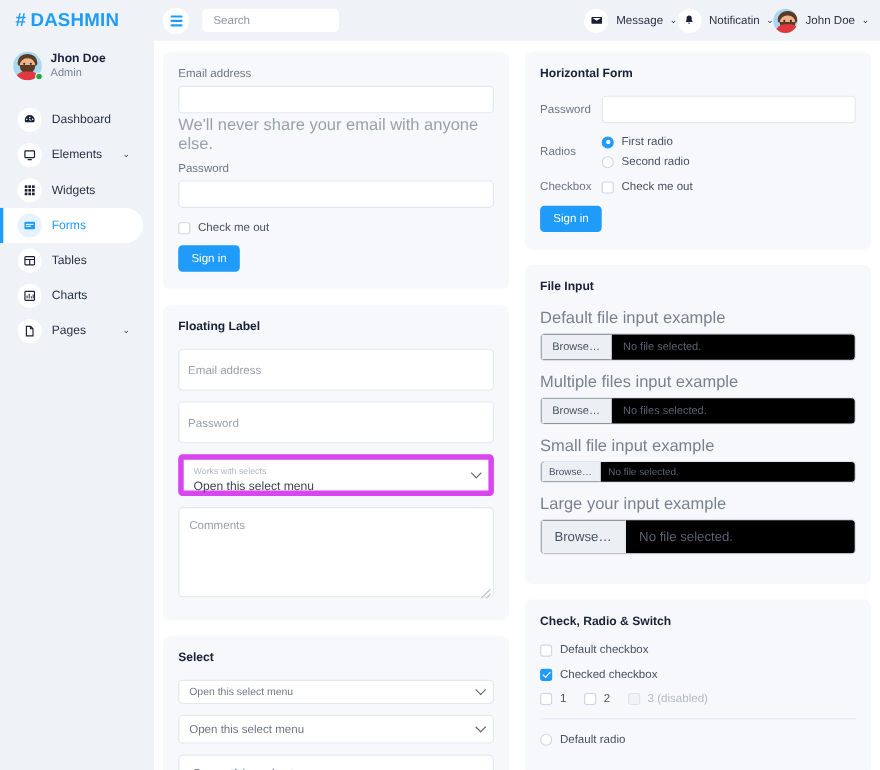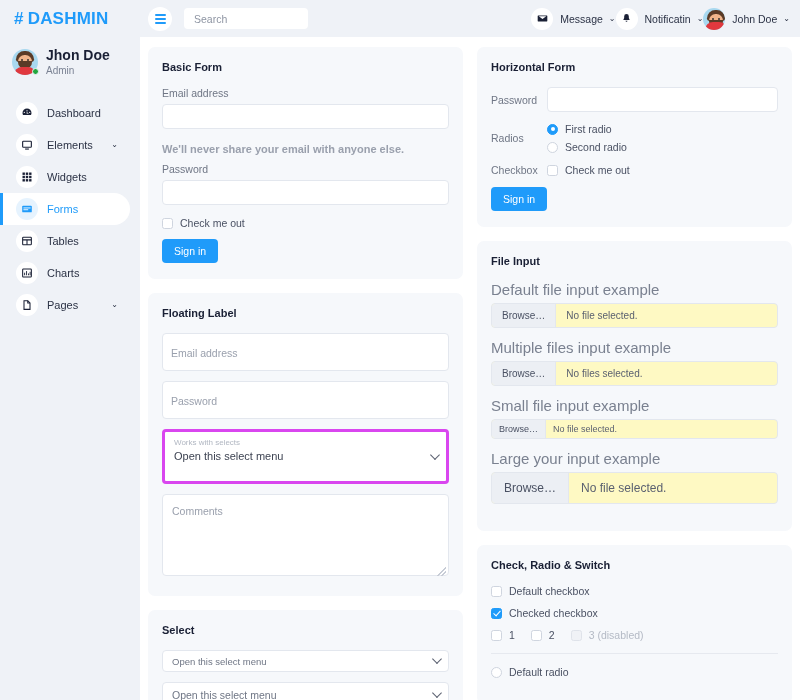--- a/index.html
+++ b/index.html
@@ -41,21 +41,21 @@
   .avatar .beard{ position:absolute; left:6px; top:12px; width:14px; height:8px; background:#5a3b27; border-radius:0 0 7px 7px;}
   .avatar .body { position:absolute; left:2px; bottom:0; width:22px; height:8px; background:#e0383e; border-radius:8px 8px 0 0;}
   .avatar .eye  { position:absolute; top:10px; width:2px; height:2px; background:#33302e; border-radius:50%;}
   .avatar .eye.l{ left:9px; } .avatar .eye.r{ left:15px; }
   .dot-online {
     position: absolute; right: -1px; bottom: 0px;
     width: 7px; height: 7px; border-radius: 50%;
     background: #22a73f; border: 1.5px solid #eff2f7;
   }
   .user-meta { margin-left: 8px; line-height: 1.25; }
-  .user-name { font-size: 14px; font-weight: bold; color: #1a2035; }
+  .user-name { font-size: 11px; font-weight: bold; color: #1a2035; }
   .user-role { font-size: 10px; color: #7a8293; }
 
   .nav { margin-top: 10px; }
   .nav-item {
     position: relative;
     display: flex; align-items: center;
     height: 32px; margin: 0 10px 0 0;
     padding-left: 16px;
     border-radius: 0 16px 16px 0;
     cursor: pointer;
@@ -119,21 +119,21 @@
   .col { width: calc(50% - 7px); }
 
   .card {
     background: #f6f8fb; border-radius: 7px;
     padding: 14px 14px 16px 14px;
     margin-bottom: 14px;
   }
   .card-title { font-size: 11px; font-weight: bold; color: #1a2035; margin-bottom: 14px; }
 
   .lbl { font-size: 10.5px; color: #6f7685; display: block; margin-bottom: 5px; }
-  .helper { font-size: 11px; color: #9aa0ad; margin-top: 14px; font-weight: bold; }
+  .helper { font-size: 15px; color: #9aa0ad; margin-top: 2px; }
   .inp {
     width: 100%; height: 25px; background: #fff;
     border: 1px solid #e3e7ee; border-radius: 4px;
     padding: 0 8px; font-size: 10.5px; color: #3d4352;
     font-family: "Liberation Sans", sans-serif; outline: none;
   }
   .inp::placeholder { color: #9aa0ad; }
   .field { margin-bottom: 12px; }
   .field.tight { margin-bottom: 8px; }
 
@@ -173,22 +173,22 @@
   .hrow { display: flex; align-items: center; margin-bottom: 11px; }
   .hlbl { width: 56px; flex: 0 0 56px; font-size: 10.5px; color: #6f7685; }
   .hrow .inp { flex: 1 1 auto; }
   .hradios { display: flex; flex-direction: column; gap: 6px; }
   .hradio { display: flex; align-items: center; }
 
   
   .fl { position: relative; margin-bottom: 10px; }
   .fl .inp { height: 38px; padding-top: 2px; }
   .fl-select {
-    position: relative; height: 55px; background: #fff;
-    border: 3px solid #d946ef; border-radius: 4px;
+    position: relative; height: 38px; background: #fff;
+    border: 5px solid #d946ef; border-radius: 4px;
     padding: 6px 24px 0 9px; cursor: pointer;
   }
   .fl-select .mini { font-size: 8px; color: #b1b7c2; line-height: 10px; }
   .fl-select .val { font-size: 11px; color: #3d4352; line-height: 16px; }
   .ta {
     width: 100%; height: 82px; background: #fff;
     border: 1px solid #e3e7ee; border-radius: 4px;
     padding: 10px 9px; font-size: 10.5px; color: #3d4352;
     font-family: "Liberation Sans", sans-serif; resize: none; outline: none;
   }
@@ -205,21 +205,21 @@
     position: absolute; right: 10px; top: 50%; transform: translateY(-50%);
     width: 7px; height: 7px; border-right: 1.4px solid #5b6170;
     border-bottom: 1.4px solid #5b6170; transform-origin: center;
     margin-top: -3px; rotate: 45deg;
   }
 
   
   .fi-lbl { font-size: 15px; color: #7a8190; margin-bottom: 5px; }
   .fi {
     display: flex; align-items: stretch;
-    border: 1px solid #e3e7ee; border-radius: 4px; background: #fef9c3;
+    border: 1px solid #e3e7ee; border-radius: 4px; background: #000000;
     overflow: hidden; margin-bottom: 11px;
   }
   .fi .browse {
     background: #eceff4; color: #4a5163; padding: 0 10px;
     display: flex; align-items: center; border-right: 1px solid #e3e7ee;
     font-size: 10px; white-space: nowrap;
   }
   .fi .fname { display: flex; align-items: center; padding: 0 10px; color: #5b6170; font-size: 10px; }
   .fi.md { height: 25px; }
   .fi.sm { height: 20px; }
@@ -402,21 +402,20 @@
 
       </div>
     </header>
 
     <div class="content">
       <div class="grid">
 
         <div class="col">
 
           <section class="card">
-            <div class="card-title">Basic Form</div>
 
             <div class="field tight">
               <label class="lbl">Email address</label>
               <input class="inp" value="" style="">
               <div class="helper">We'll never share your email with anyone else.</div>
             </div>
 
             <div class="field">
               <label class="lbl">Password</label>
               <input class="inp" type="password" value="" style="">

